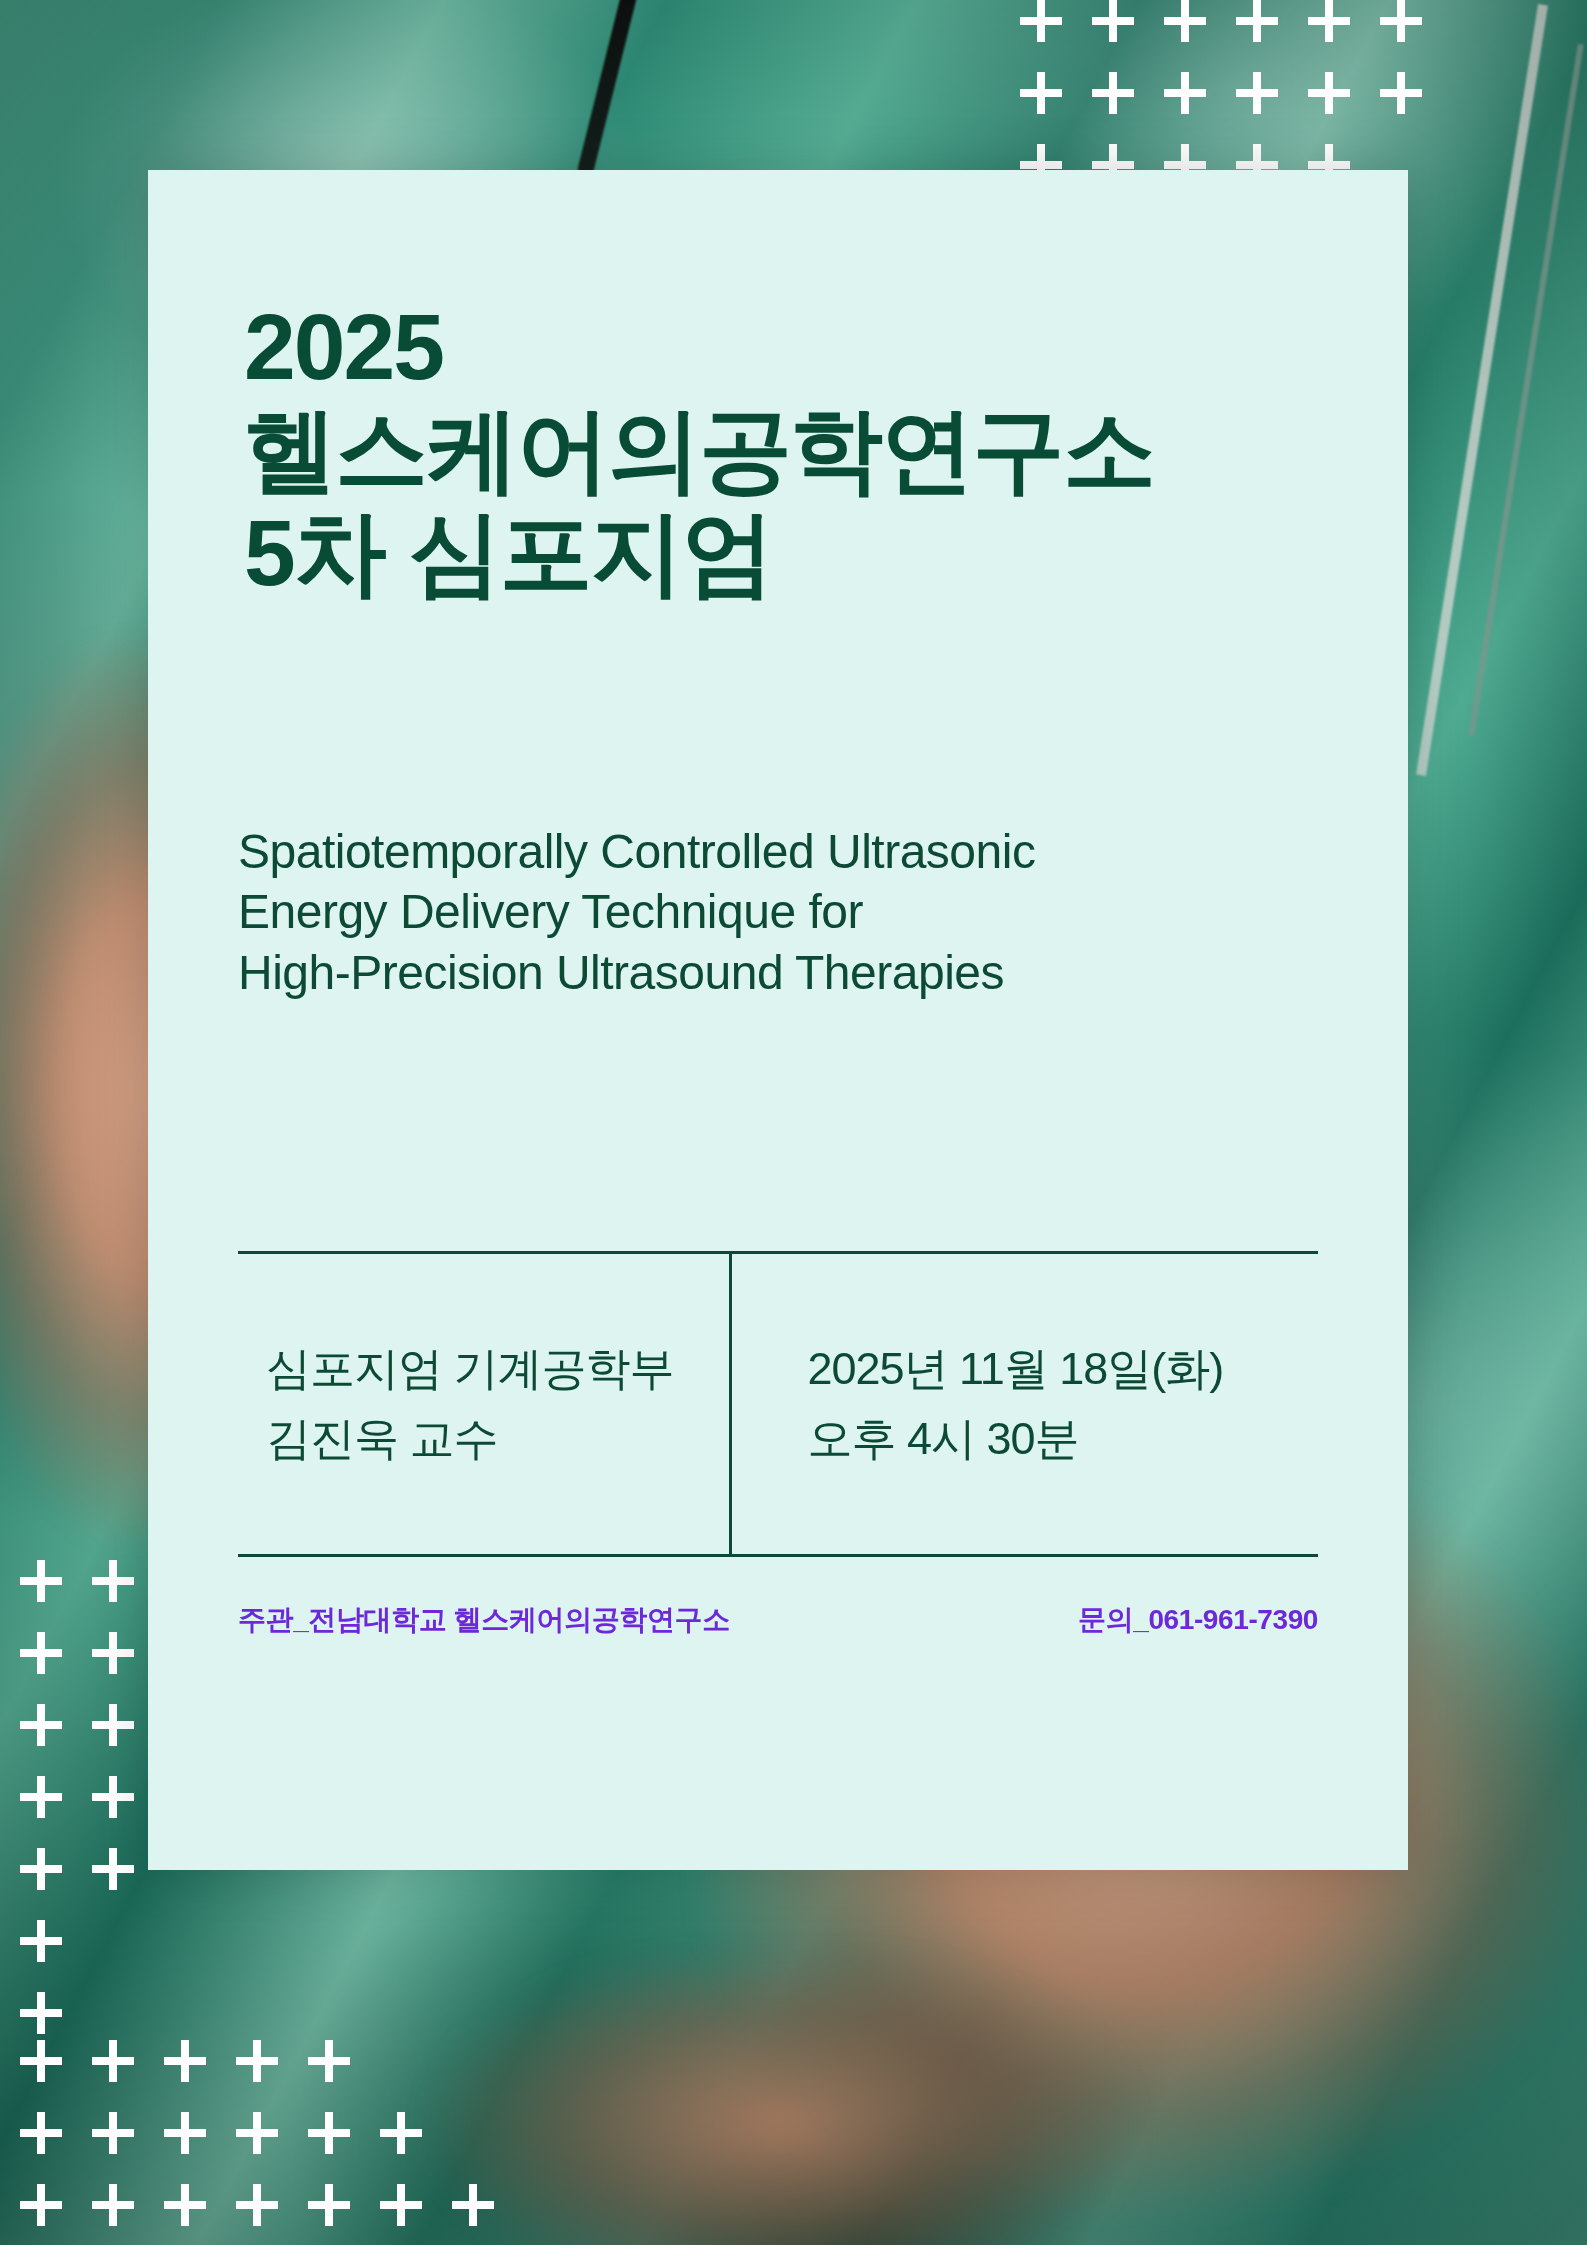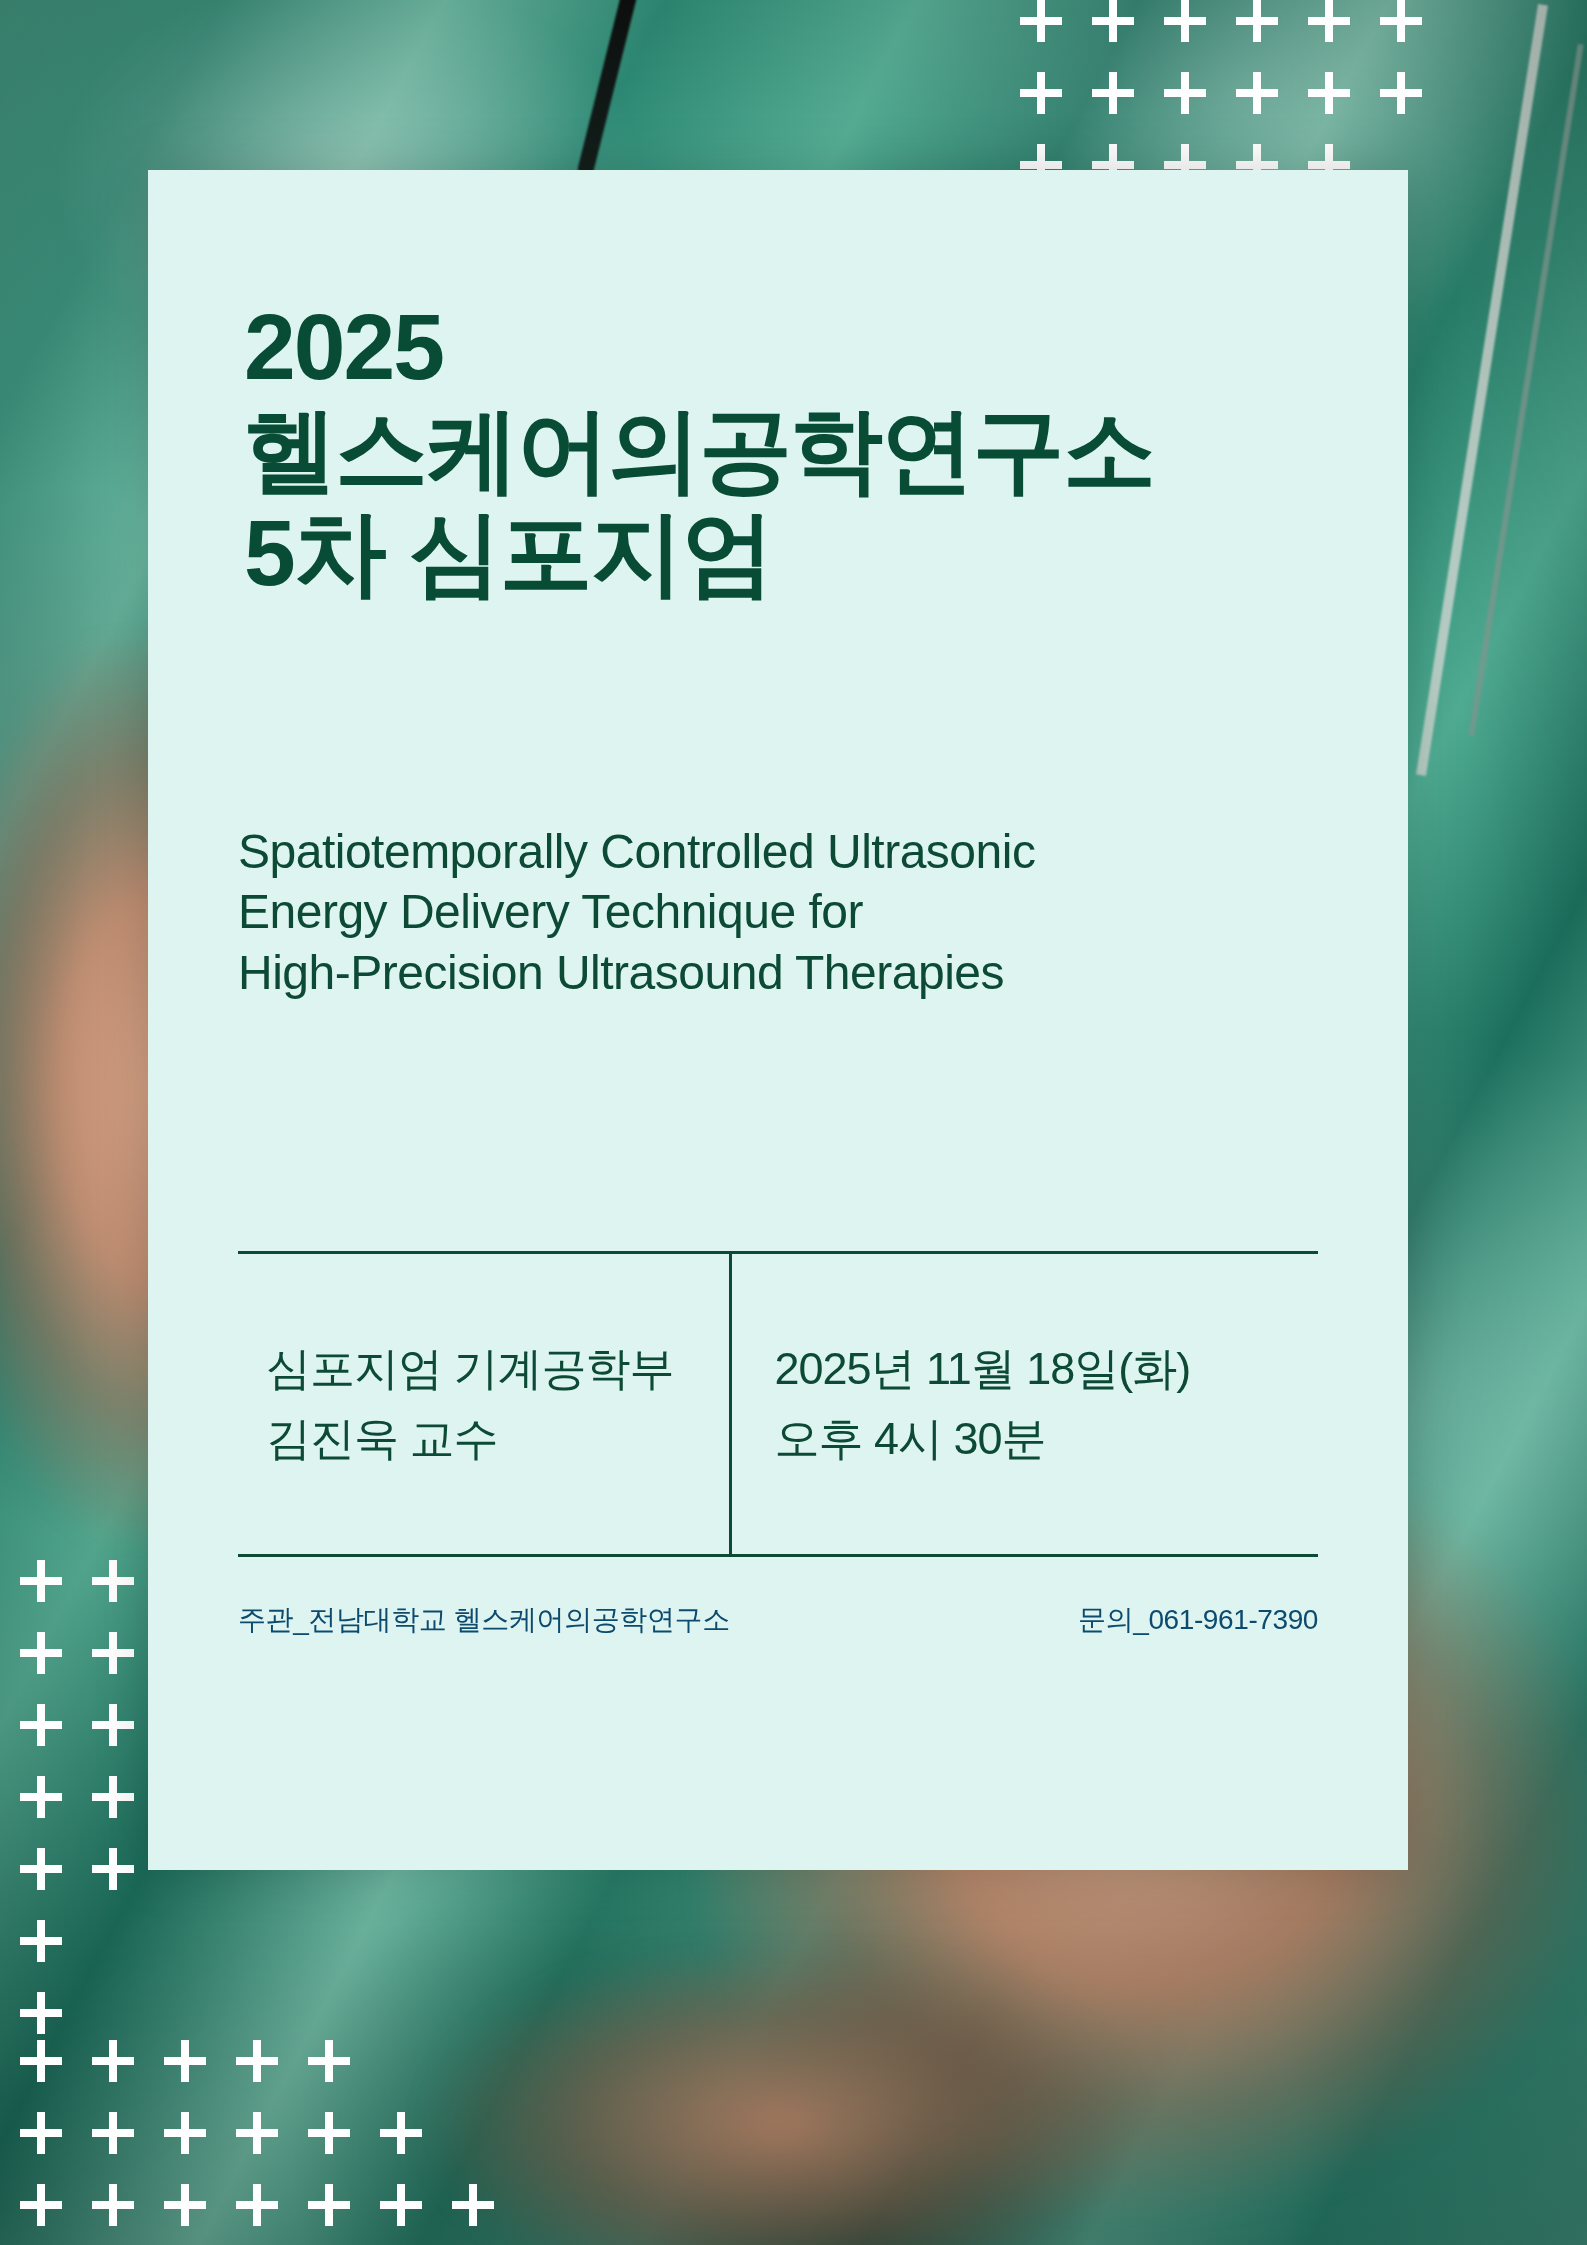--- a/index.html
+++ b/index.html
@@ -178,40 +178,41 @@
     padding: 44px 30px 44px 28px;
   }
   .info-col.divider {
     width: 3px;
     background: #0c4a35;
     flex: none;
   }
   .info-col.right {
     flex: 1;
     padding: 44px 20px 44px 42px;
+    margin-left: 33px;
   }
   .info-line {
     color: #0c4a35;
     font-size: 45px;
     font-weight: 500;
     line-height: 1.56;
     letter-spacing: -1px;
     white-space: nowrap;
   }
 
   .footer-row {
     display: flex;
     justify-content: space-between;
     align-items: center;
     padding-top: 44px;
   }
   .footer-text {
-    color: #0c4a6e;
+    color: #6d28d9;
     font-size: 28px;
-    font-weight: 400;
+    font-weight: 700;
     letter-spacing: -0.4px;
   }
 </style>
 </head>
 <body>
 
 <div id="poster">
 
   <div class="bg"></div>
   <div class="bg-skin-a"></div>

